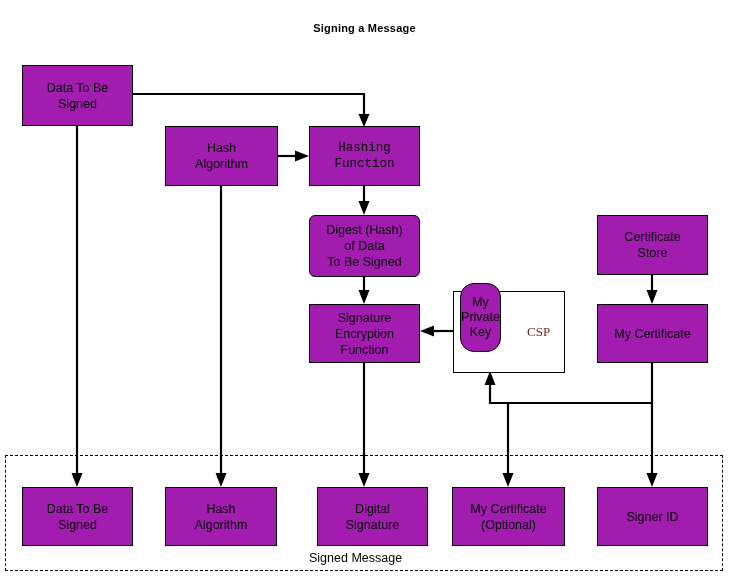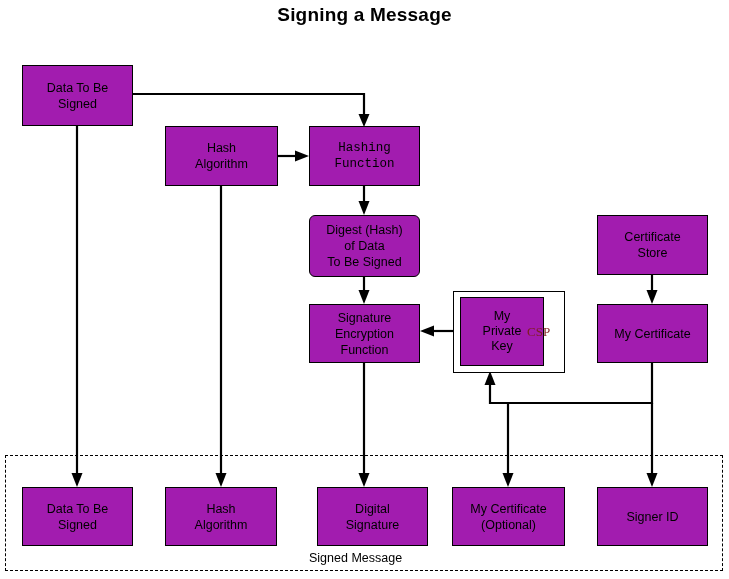--- a/index.html
+++ b/index.html
@@ -18,24 +18,24 @@
   #diagram-root {
     position: absolute;
     left: 0;
     top: 0;
     width: 729px;
     height: 579px;
   }
   .diagram-title {
     position: absolute;
     left: 0;
-    top: 4px;
+    top: 22px;
     width: 729px;
     text-align: center;
-    font-size: 19px;
+    font-size: 11px;
     font-weight: bold;
     letter-spacing: 0.2px;
     font-family: "Liberation Sans", sans-serif;
   }
   .node {
     position: absolute;
     border: 1px solid #000000;
     background: #a21caf;
     box-sizing: border-box;
     display: flex;
@@ -179,21 +179,21 @@
   <div class="node" style="left:309px; top:215px; width:111px; height:62px;border-radius:6px;">Digest (Hash)
 of Data
 To Be Signed</div>
 
   <div class="node" style="left:309px; top:304px; width:111px; height:59px;">Signature
 Encryption
 Function</div>
 
   <div class="csp-outer" style="left:453px; top:291px; width:112px; height:82px;"></div>
 
-  <div class="node" style="left:460px; top:297px; width:84px; height:69px; line-height:15px;">My
+  <div class="node" style="left:460px; top:283px; width:41px; height:69px; line-height:15px;border-radius:14px;">My
 Private
 Key</div>
 
   <div class="csp-label" style="left:527px; top:324px;">CSP</div>
 
   <div class="node" style="left:597px; top:215px; width:111px; height:60px;">Certificate
 Store</div>
 
   <div class="node" style="left:597px; top:304px; width:111px; height:59px;">My Certificate</div>
 

